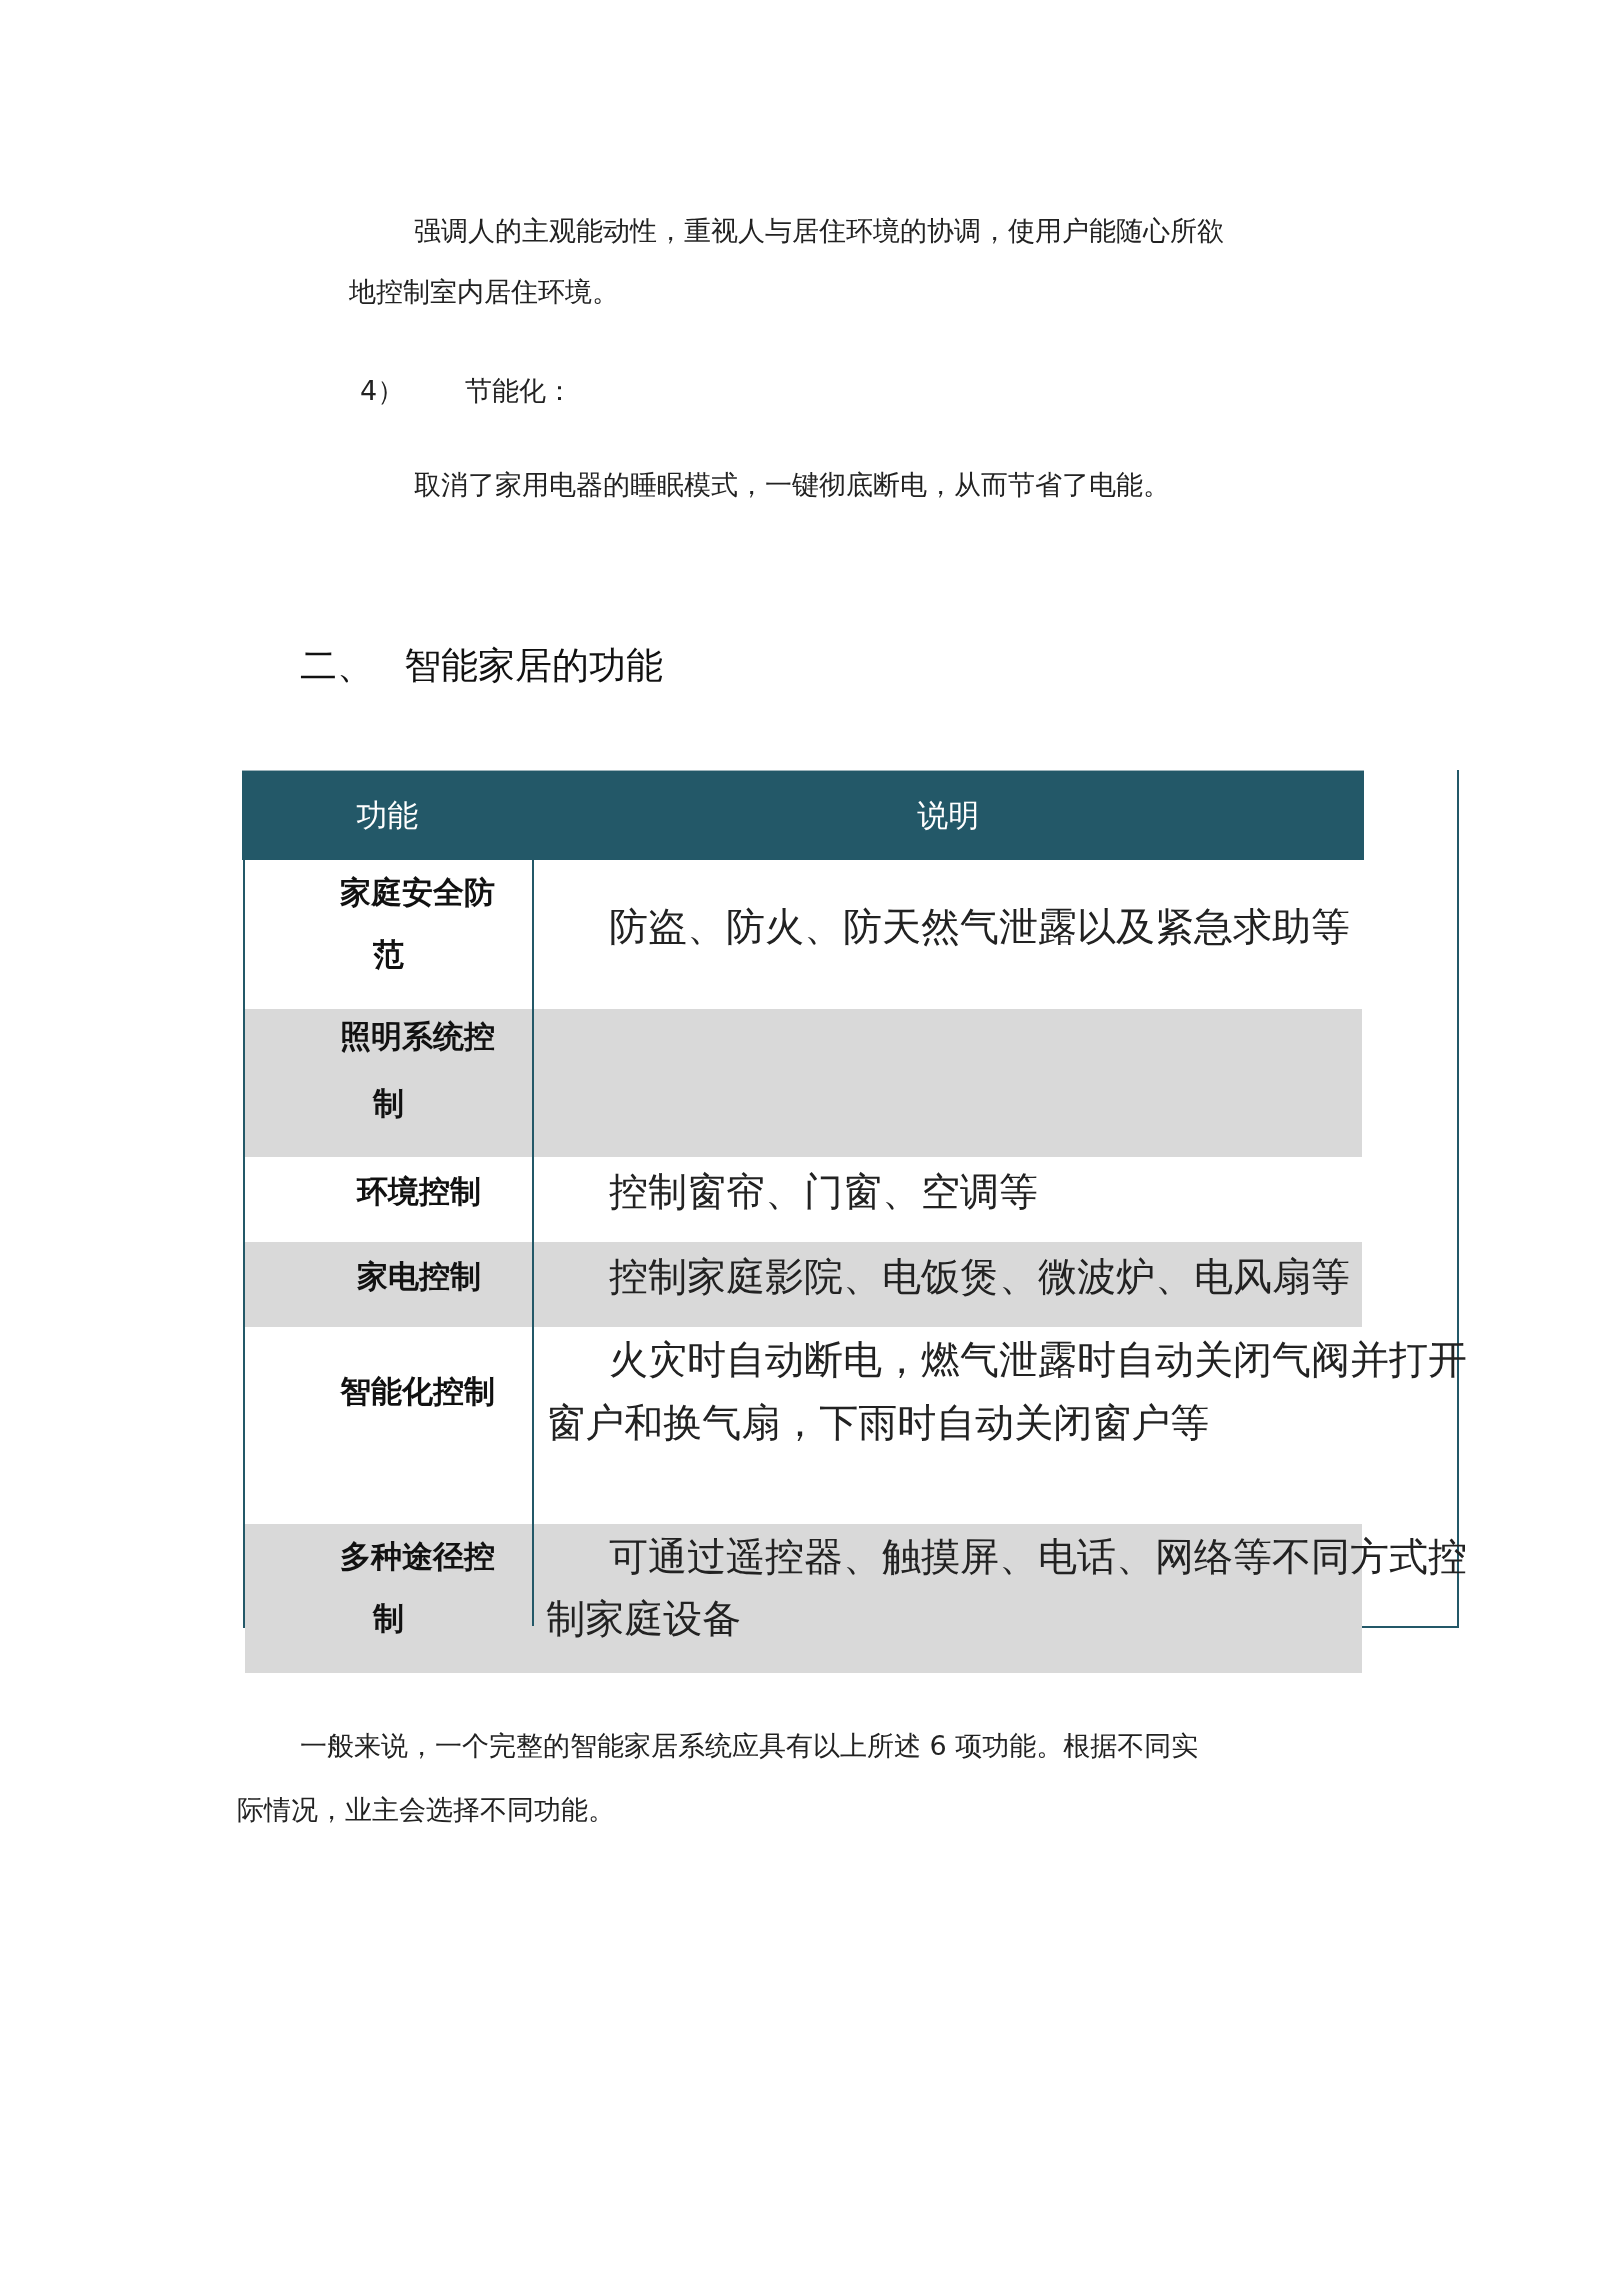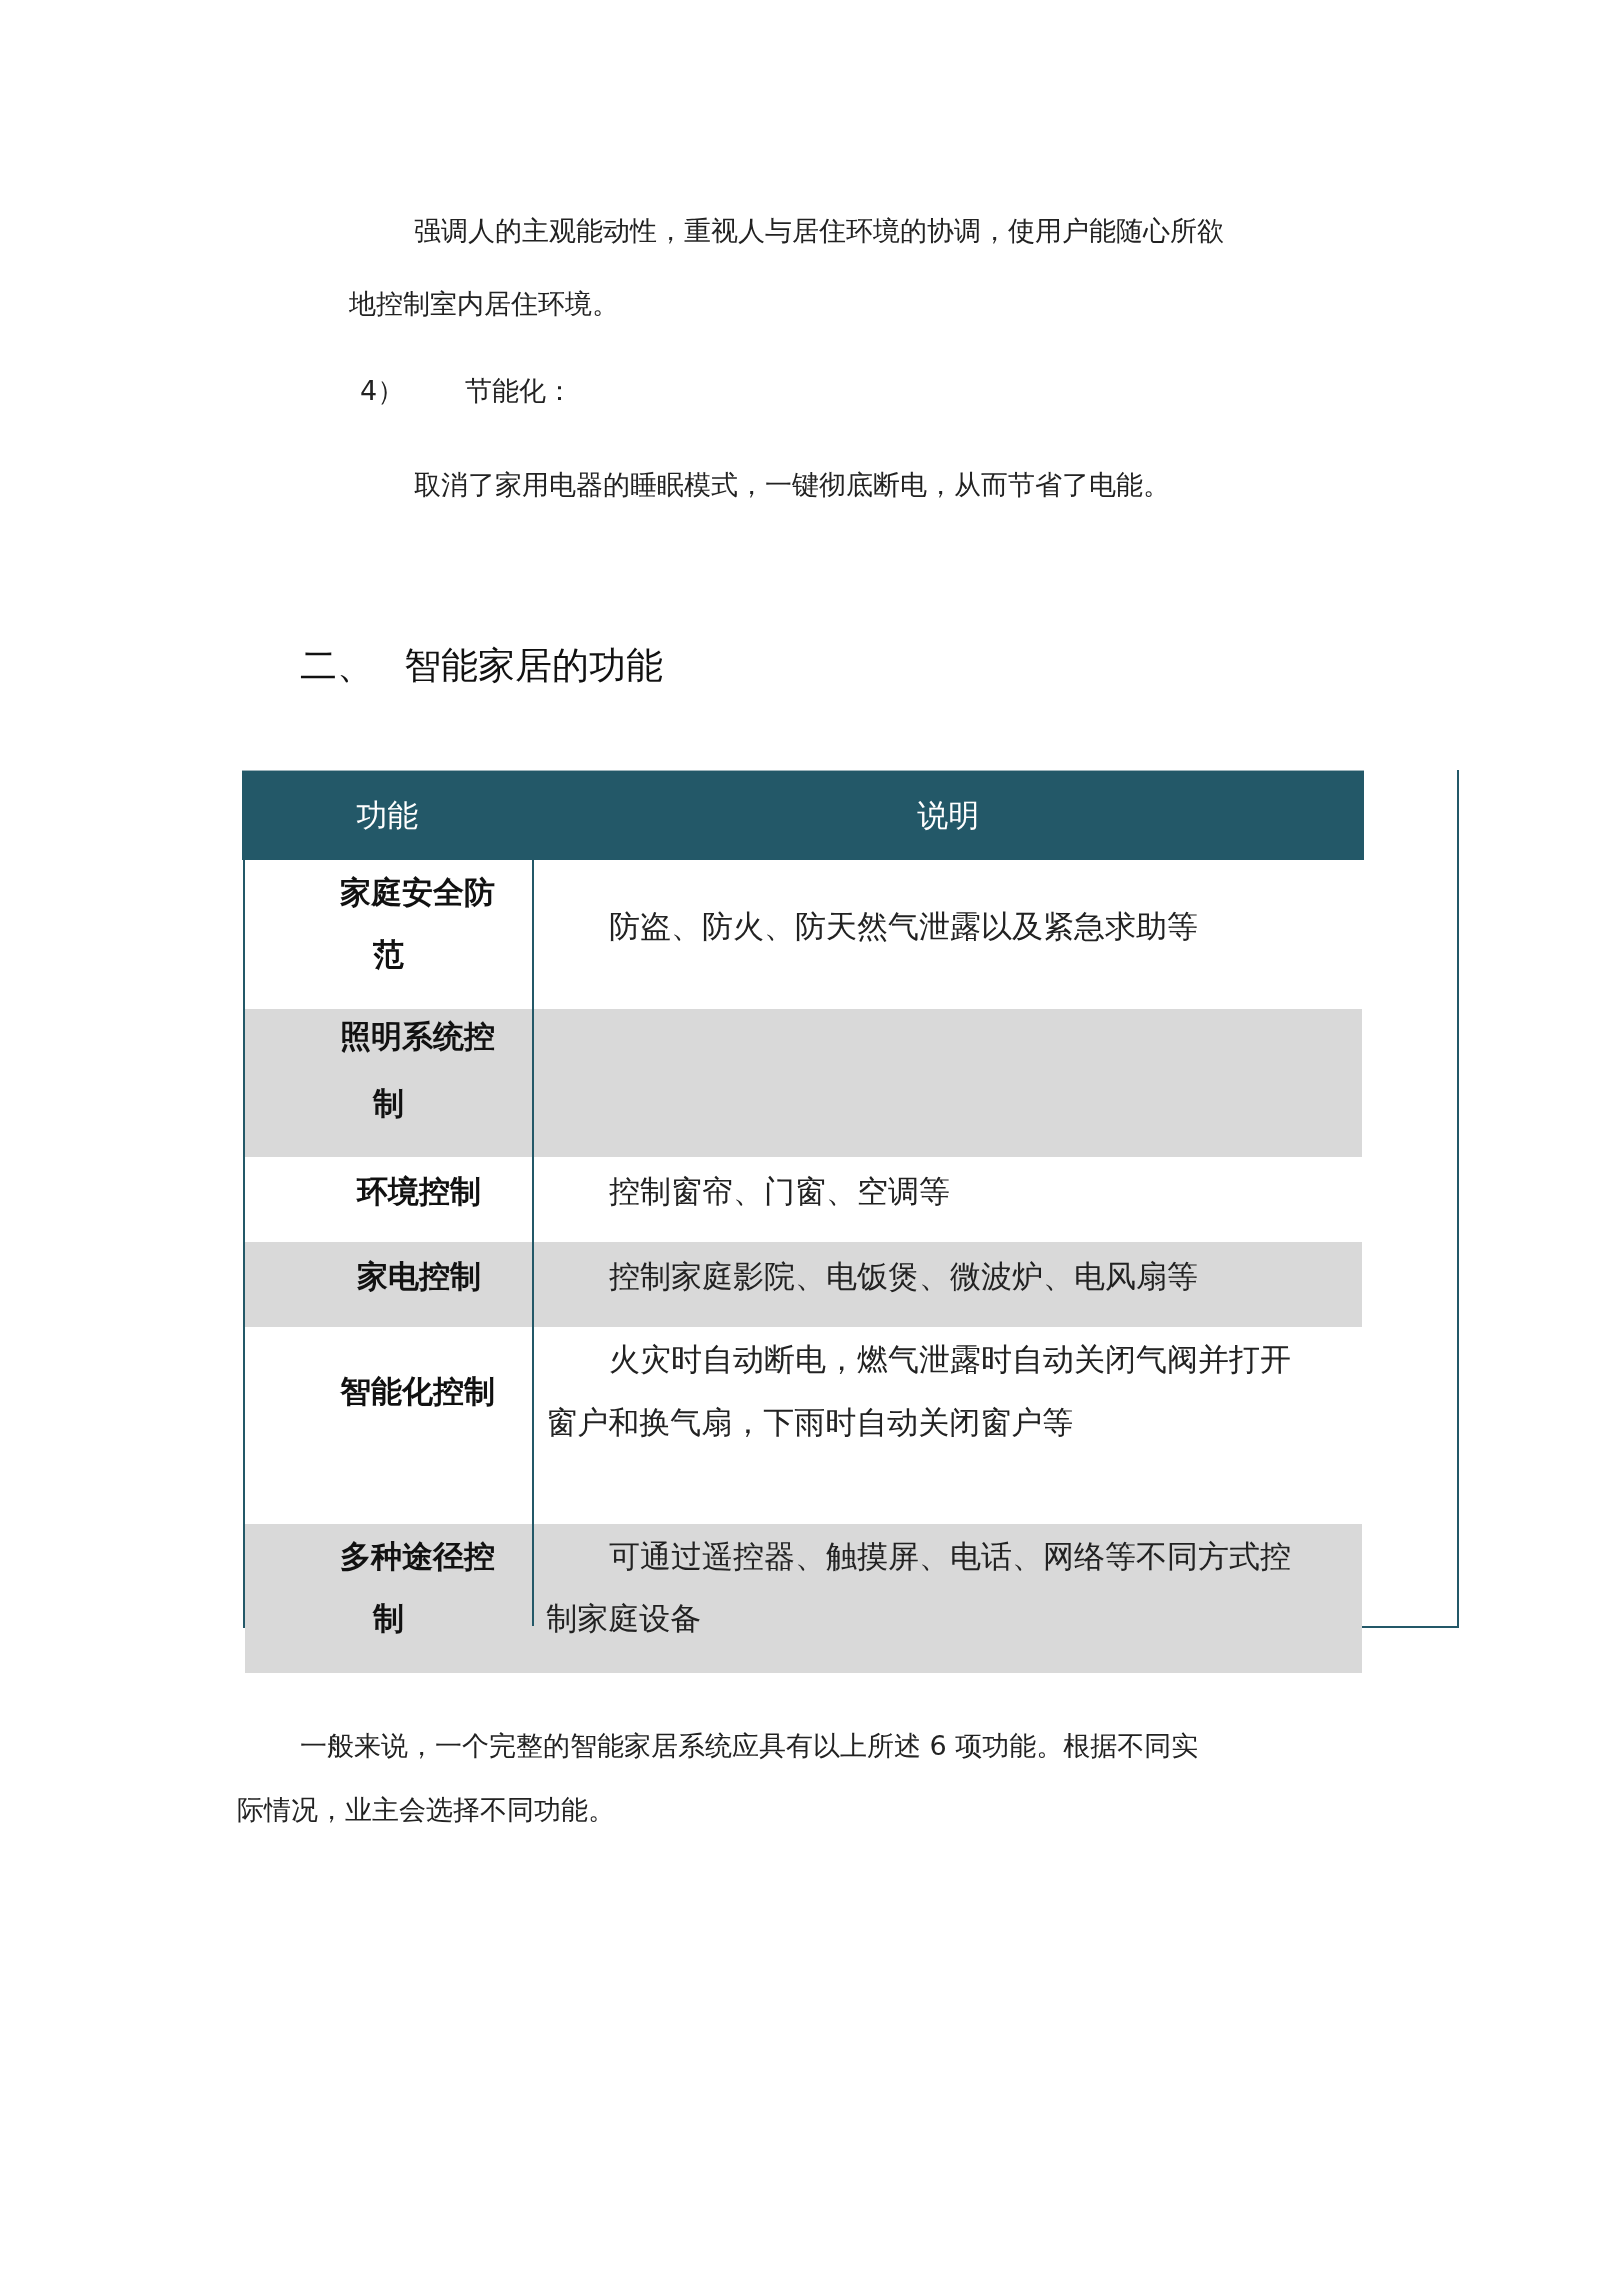--- a/index.html
+++ b/index.html
@@ -86,34 +86,34 @@
       font-weight: bold;
       font-size: 31px;
       color: #111;
     }
     .cell-desc {
       position: absolute;
       left: 289px;
       top: 0;
       right: 0;
       height: 100%;
-      font-size: 31px;
+      font-size: 39px;
       color: #222;
     }
     .ln {
       position: absolute;
       white-space: nowrap;
       line-height: 41px;
     }
   </style>
 </head>
 <body>
 
 <div class="txt" style="left:414px; top:210px;">强调人的主观能动性，重视人与居住环境的协调，使用户能随心所欲</div>
-<div class="txt" style="left:349px; top:271px;margin-top:12px;">地控制室内居住环境。</div>
+<div class="txt" style="left:349px; top:271px;">地控制室内居住环境。</div>
 
 <div class="txt" style="left:360px; top:370px;">4）</div>
 <div class="txt" style="left:465px; top:370px;">节能化：</div>
 
 <div class="txt" style="left:414px; top:464px;">取消了家用电器的睡眠模式，一键彻底断电，从而节省了电能。</div>
 
 <div class="heading" style="left:300px; top:642px;">二、</div>
 <div class="heading" style="left:404px; top:642px;">智能家居的功能</div>
 
 <div class="table">

